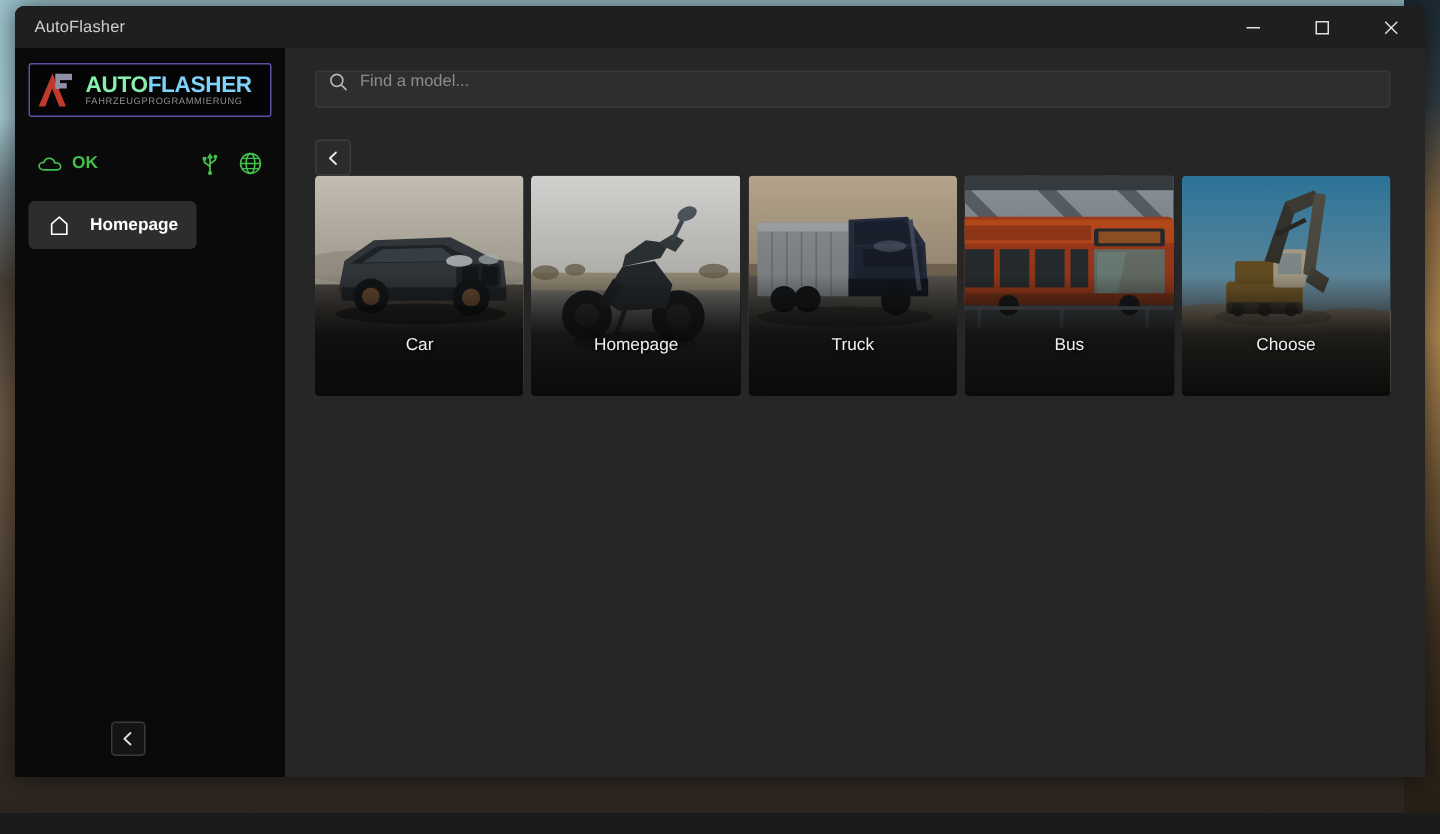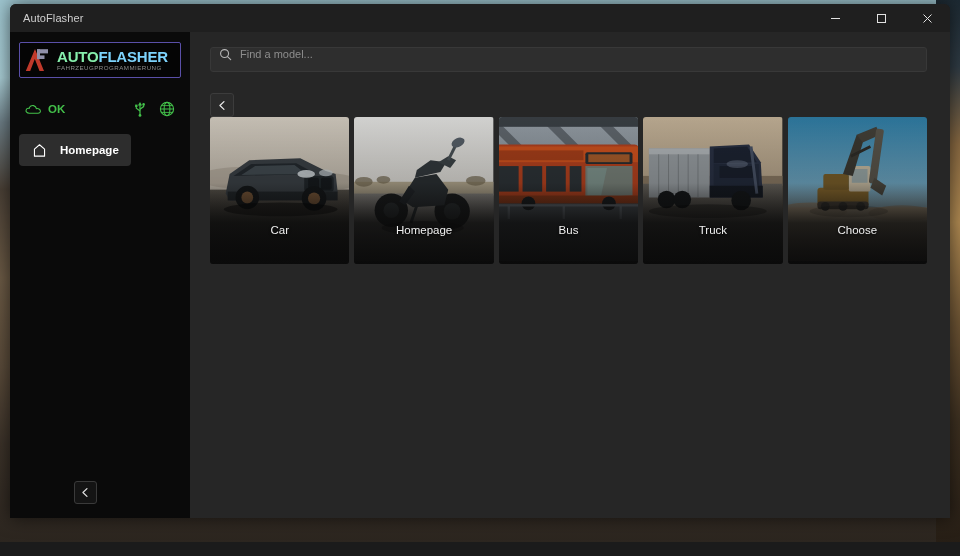--- a/index.html
+++ b/index.html
@@ -425,20 +425,64 @@
               <path d="M62 62 L88 56 L94 46 L78 44 L64 54 Z" fill="#343a3e"></path>
               <path d="M86 46 L96 40 L104 44 L98 52 Z" fill="#3d4448"></path>
               <line x1="96" y1="44" x2="104" y2="28" stroke="#4a5257" stroke-width="3"></line>
               <ellipse cx="106" cy="26" rx="7" ry="4.5" fill="#58616a" transform="rotate(-25 106 26)"></ellipse>
               <path d="M56 70 L46 86 L52 90 L62 76 Z" fill="#22262a"></path>
               <line x1="64" y1="90" x2="58" y2="108" stroke="#2b3033" stroke-width="3"></line>
               <ellipse cx="70" cy="113" rx="42" ry="7" fill="#000" opacity=".4"></ellipse>
             </svg>
             <div class="card-shade"></div>
             <div class="card-label">Homepage</div>
+          </div>
+
+          <div class="card">
+            <svg class="card-art" viewBox="0 0 142 147" preserveAspectRatio="xMidYMid slice">
+              <defs>
+                <linearGradient id="trSky" x1="0" y1="0" x2="0" y2="1">
+                  <stop offset="0%" stop-color="#c9b79c"></stop>
+                    <stop offset="55%" stop-color="#b8a68c"></stop>
+                  <stop offset="100%" stop-color="#9c8b74"></stop>
+                </linearGradient>
+                <linearGradient id="trRoad" x1="0" y1="0" x2="0" y2="1">
+                  <stop offset="0%" stop-color="#6b6760"></stop>
+                    <stop offset="100%" stop-color="#2e2b27"></stop>
+                </linearGradient>
+              </defs>
+              <rect width="142" height="147" fill="url(#trSky)"></rect>
+              <rect y="60" width="142" height="10" fill="#8b7a64"></rect>
+              <rect y="68" width="142" height="79" fill="url(#trRoad)"></rect>
+
+              <rect x="6" y="32" width="62" height="50" fill="#9aa0a4"></rect>
+              <rect x="6" y="32" width="62" height="6" fill="#b6bbbe"></rect>
+              <g stroke="#7c8286" stroke-width="1">
+                <line x1="16" y1="38" x2="16" y2="82"></line>
+                  <line x1="26" y1="38" x2="26" y2="82"></line>
+                <line x1="36" y1="38" x2="36" y2="82"></line>
+                  <line x1="46" y1="38" x2="46" y2="82"></line>
+                <line x1="56" y1="38" x2="56" y2="82"></line>
+              </g>
+
+              <path d="M68 30 L108 28 L120 46 L122 82 L68 82 Z" fill="#2b3346"></path>
+              <path d="M72 32 L106 30 L116 46 L72 47 Z" fill="#1d2433"></path>
+              <rect x="72" y="48" width="46" height="22" fill="#232b3c"></rect>
+              <rect x="78" y="50" width="34" height="12" fill="#1a202d"></rect>
+              <rect x="68" y="70" width="54" height="12" fill="#161b24"></rect>
+              <line x1="110" y1="30" x2="116" y2="78" stroke="#4a5468" stroke-width="3"></line>
+              <ellipse cx="96" cy="48" rx="11" ry="4" fill="#7b8598" opacity=".45"></ellipse>
+
+              <circle cx="24" cy="84" r="9" fill="#15181a"></circle>
+              <circle cx="40" cy="84" r="9" fill="#15181a"></circle>
+              <circle cx="100" cy="85" r="10" fill="#15181a"></circle>
+              <ellipse cx="66" cy="96" rx="60" ry="7" fill="#000" opacity=".35"></ellipse>
+            </svg>
+            <div class="card-shade"></div>
+            <div class="card-label">Truck</div>
           </div>
 
           <div class="card">
             <svg class="card-art" viewBox="0 0 142 147" preserveAspectRatio="xMidYMid slice">
               <defs>
                 <linearGradient id="busSky" x1="0" y1="0" x2="0" y2="1">
                   <stop offset="0%" stop-color="#9aa3ab"></stop>
                     <stop offset="100%" stop-color="#7c858d"></stop>
                 </linearGradient>
               </defs>
@@ -475,64 +519,20 @@
                 <line x1="124" y1="90" x2="124" y2="104"></line>
               </g>
             </svg>
             <div class="card-shade"></div>
             <div class="card-label">Bus</div>
           </div>
 
           <div class="card">
             <svg class="card-art" viewBox="0 0 142 147" preserveAspectRatio="xMidYMid slice">
               <defs>
-                <linearGradient id="trSky" x1="0" y1="0" x2="0" y2="1">
-                  <stop offset="0%" stop-color="#c9b79c"></stop>
-                    <stop offset="55%" stop-color="#b8a68c"></stop>
-                  <stop offset="100%" stop-color="#9c8b74"></stop>
-                </linearGradient>
-                <linearGradient id="trRoad" x1="0" y1="0" x2="0" y2="1">
-                  <stop offset="0%" stop-color="#6b6760"></stop>
-                    <stop offset="100%" stop-color="#2e2b27"></stop>
-                </linearGradient>
-              </defs>
-              <rect width="142" height="147" fill="url(#trSky)"></rect>
-              <rect y="60" width="142" height="10" fill="#8b7a64"></rect>
-              <rect y="68" width="142" height="79" fill="url(#trRoad)"></rect>
-
-              <rect x="6" y="32" width="62" height="50" fill="#9aa0a4"></rect>
-              <rect x="6" y="32" width="62" height="6" fill="#b6bbbe"></rect>
-              <g stroke="#7c8286" stroke-width="1">
-                <line x1="16" y1="38" x2="16" y2="82"></line>
-                  <line x1="26" y1="38" x2="26" y2="82"></line>
-                <line x1="36" y1="38" x2="36" y2="82"></line>
-                  <line x1="46" y1="38" x2="46" y2="82"></line>
-                <line x1="56" y1="38" x2="56" y2="82"></line>
-              </g>
-
-              <path d="M68 30 L108 28 L120 46 L122 82 L68 82 Z" fill="#2b3346"></path>
-              <path d="M72 32 L106 30 L116 46 L72 47 Z" fill="#1d2433"></path>
-              <rect x="72" y="48" width="46" height="22" fill="#232b3c"></rect>
-              <rect x="78" y="50" width="34" height="12" fill="#1a202d"></rect>
-              <rect x="68" y="70" width="54" height="12" fill="#161b24"></rect>
-              <line x1="110" y1="30" x2="116" y2="78" stroke="#4a5468" stroke-width="3"></line>
-              <ellipse cx="96" cy="48" rx="11" ry="4" fill="#7b8598" opacity=".45"></ellipse>
-
-              <circle cx="24" cy="84" r="9" fill="#15181a"></circle>
-              <circle cx="40" cy="84" r="9" fill="#15181a"></circle>
-              <circle cx="100" cy="85" r="10" fill="#15181a"></circle>
-              <ellipse cx="66" cy="96" rx="60" ry="7" fill="#000" opacity=".35"></ellipse>
-            </svg>
-            <div class="card-shade"></div>
-            <div class="card-label">Truck</div>
-          </div>
-
-          <div class="card">
-            <svg class="card-art" viewBox="0 0 142 147" preserveAspectRatio="xMidYMid slice">
-              <defs>
                 <linearGradient id="exSky" x1="0" y1="0" x2="0" y2="1">
                   <stop offset="0%" stop-color="#2f7fa8"></stop>
                     <stop offset="45%" stop-color="#6fa8c4"></stop>
                   <stop offset="80%" stop-color="#b9c4c4"></stop>
                     <stop offset="100%" stop-color="#c8bfae"></stop>
                 </linearGradient>
                 <linearGradient id="exGround" x1="0" y1="0" x2="0" y2="1">
                   <stop offset="0%" stop-color="#b8a88f"></stop>
                     <stop offset="100%" stop-color="#6e6251"></stop>
                 </linearGradient>

